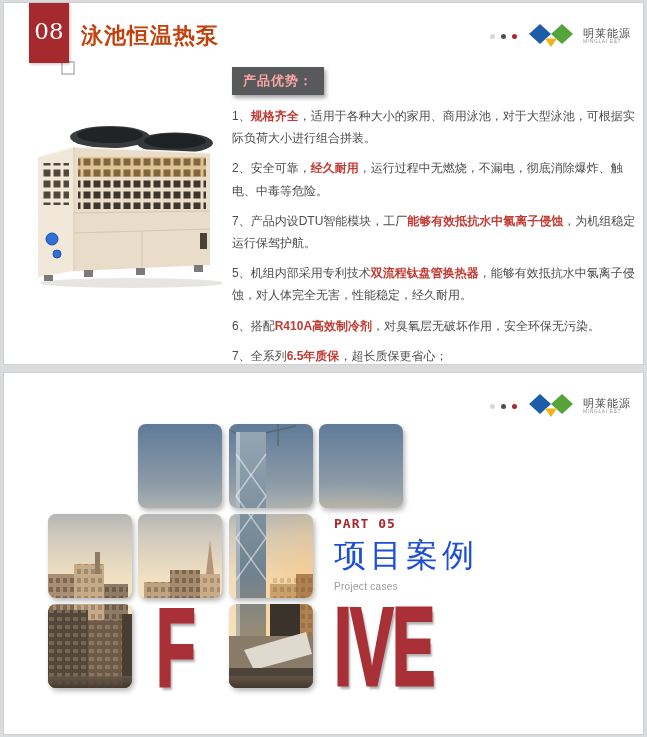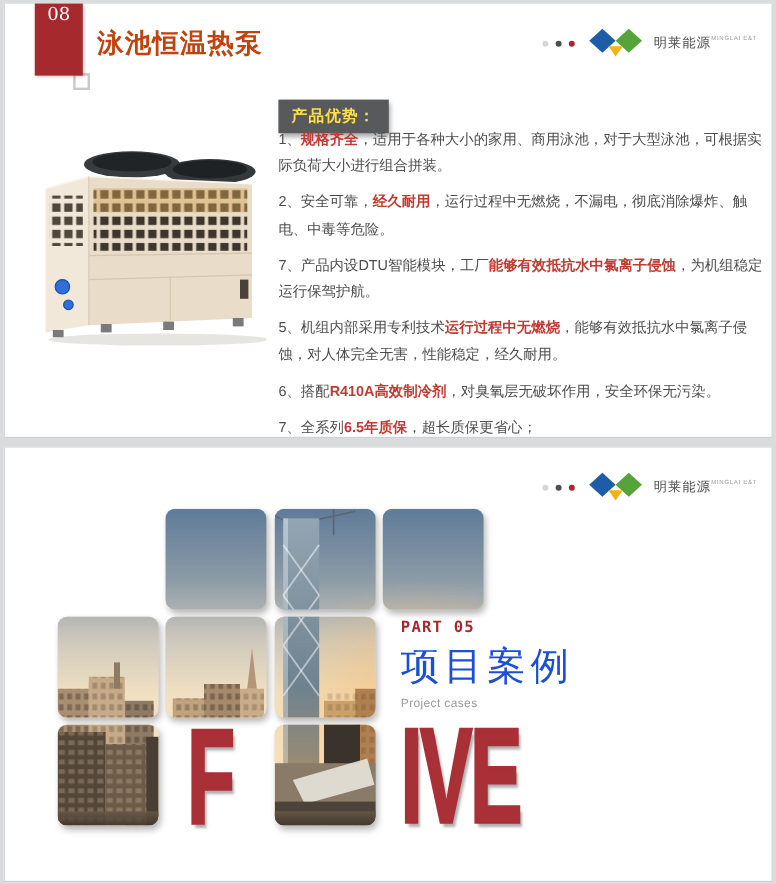--- a/index.html
+++ b/index.html
@@ -13,43 +13,43 @@
     position:absolute; left:3px; width:641px;
     background:#fff; border:1px solid #cfd2d4;
   }
   #slide1 { top:2px;  height:363px; }
   #slide2 { top:372px; height:363px; }
 
   
   .brand { position:absolute; top:18px; right:12px; display:flex; align-items:center; gap:9px; }
   .brand .dots { display:flex; gap:6px; align-items:center; margin-right:2px; }
   .brand .dot { width:5px; height:5px; border-radius:50%; }
-  .brand .names { display:flex; flex-direction:row; line-height:1.1; }
+  .brand .names { display:flex; flex-direction:column; line-height:1.1; }
   .brand .cn { font-size:11px; color:#4f4f4f; letter-spacing:1px; }
   .brand .en { font-size:5px; color:#979797; letter-spacing:0.6px; }
 
   
   .numbox {
     position:absolute; left:25px; top:0; width:40px; height:60px;
     background:var(--accent); color:#fff; z-index:2;
-    display:flex; align-items:flex-start; justify-content:center;
-    font-family:"DejaVu Serif", serif; font-size:15px; padding-bottom:5px;
+    display:flex; align-items:center; justify-content:center;
+    font-family:"DejaVu Serif", serif; font-size:23px; padding-bottom:5px;
     box-shadow:1px 1px 3px rgba(0,0,0,.25);
   }
   .numbox-square {
     position:absolute; left:57px; top:58px; width:14px; height:14px;
     background:#fff; border:2px solid #c9c9c9; z-index:1;
   }
   .s1-title {
     position:absolute; left:77px; top:18px;
     font-size:22px; font-weight:bold; color:#c2410c; letter-spacing:1px;
   }
   .section-label {
-    position:absolute; left:228px; top:80px;
-    background:var(--label-bg); color:#fde047;
+    position:absolute; left:228px; top:64px;
+    background:var(--label-bg); color:#fca5a5;
     font-size:13px; font-weight:bold; letter-spacing:1px;
     padding:5px 11px; box-shadow:2px 3px 4px rgba(0,0,0,.35);
   }
   .bullets {
     position:absolute; left:228px; top:102px; width:409px;
     list-style:none;
   }
   .bullets li {
     font-size:12px; color:#4d4d4d; line-height:1.85; margin-bottom:8px;
   }
@@ -272,21 +272,21 @@
       <rect x="162" y="152" width="9" height="7" fill="#7a7a7a"></rect>
     </svg>
   </div>
 
   <div class="section-label">产品优势：</div>
 
   <ol class="bullets" id="bullet-list">
       <li><span>1、</span><span class="hl">规格齐全</span><span>，适用于各种大小的家用、商用泳池，对于大型泳池，可根据实际负荷大小进行组合拼装。</span></li>
       <li><span>2、安全可靠，</span><span class="hl">经久耐用</span><span>，运行过程中无燃烧，不漏电，彻底消除爆炸、触电、中毒等危险。</span></li>
       <li><span>7、产品内设DTU智能模块，工厂</span><span class="hl">能够有效抵抗水中氯离子侵蚀</span><span>，为机组稳定运行保驾护航。</span></li>
-      <li><span>5、机组内部采用专利技术</span><span class="hl">运行过程中无燃烧</span><span>，能够有效抵抗水中氯离子侵蚀，对人体完全无害，性能稳定，经久耐用。</span></li>
+      <li><span>5、机组内部采用专利技术</span><span class="hl">双流程钛盘管换热器</span><span>，能够有效抵抗水中氯离子侵蚀，对人体完全无害，性能稳定，经久耐用。</span></li>
       <li><span>6、搭配</span><span class="hl">R410A高效制冷剂</span><span>，对臭氧层无破坏作用，安全环保无污染。</span></li>
       <li><span>7、全系列</span><span class="hl">6.5年质保</span><span>，超长质保更省心；</span></li>
     </ol>
 </div>
 
 <div class="slide" id="slide2">
 
   <div class="brand">
     <span class="dots">
       <span class="dot" id="d1b" style="background: rgb(214, 214, 214);"></span>

